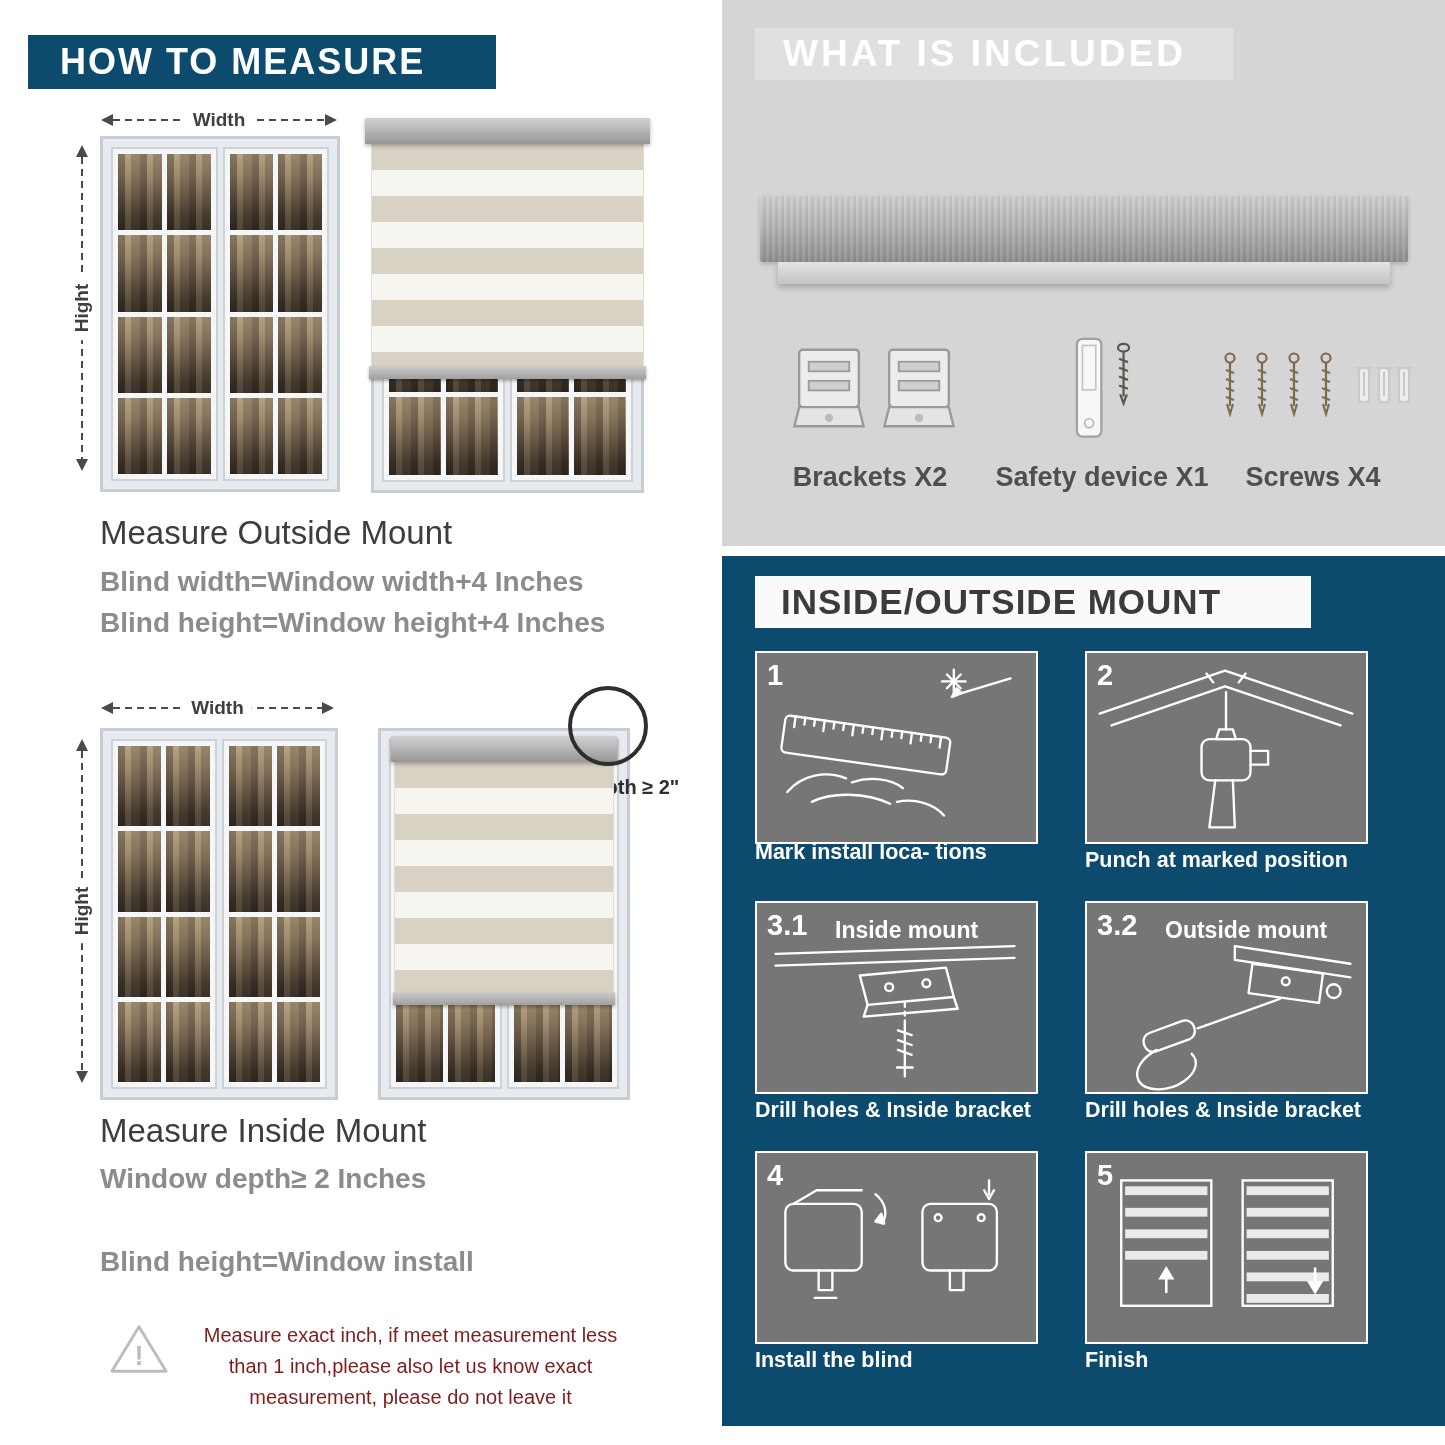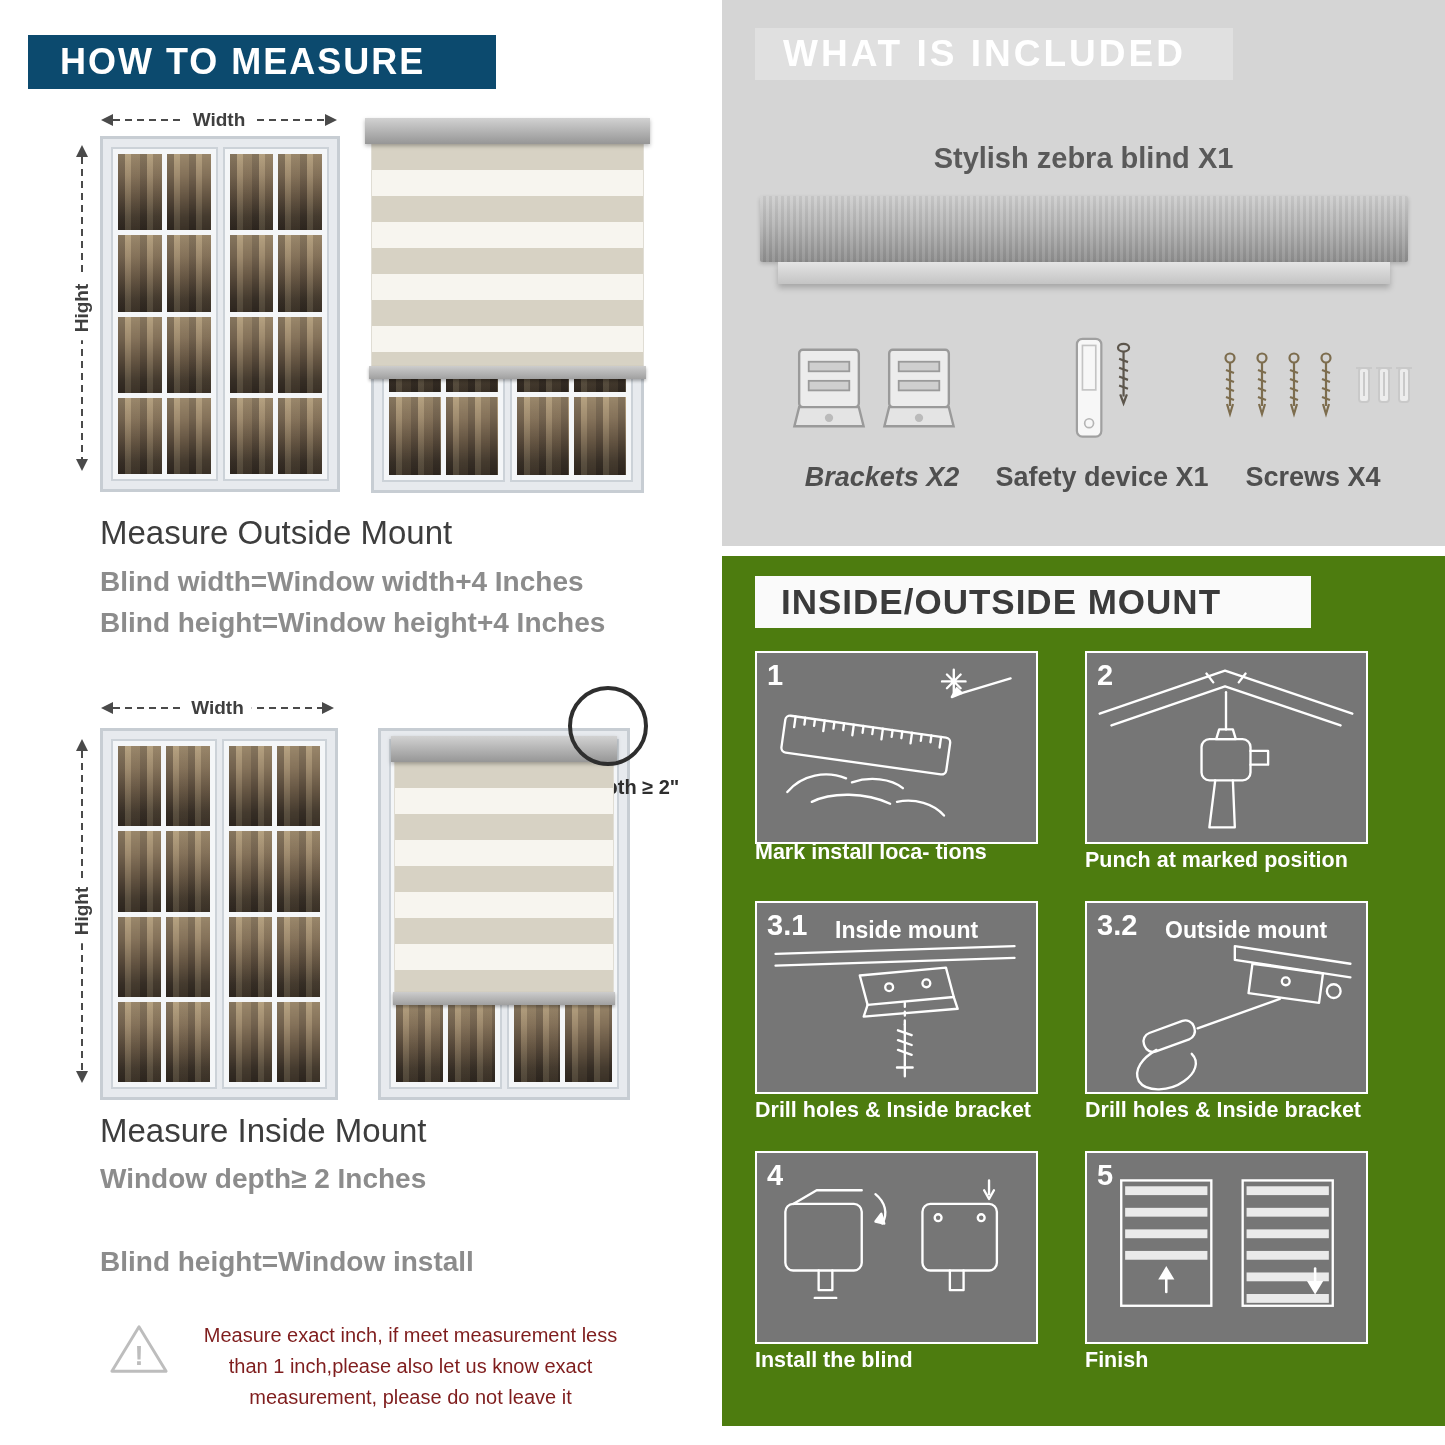--- a/index.html
+++ b/index.html
@@ -52,21 +52,21 @@
   #blind-name{position:absolute;left:0;top:142px;width:723px;text-align:center;font-size:29px;font-weight:bold;color:#5a5a5a;}
   #cassette-big{position:absolute;left:38px;top:196px;width:648px;height:66px;border-radius:2px;
     background:
       repeating-linear-gradient(90deg, rgba(255,255,255,.07) 0 3px, rgba(0,0,0,.05) 3px 6px),
       linear-gradient(180deg,#cfcfcf 0%,#b5b5b5 45%,#9e9e9e 78%,#8f8f8f 100%);
     box-shadow:0 2px 4px rgba(0,0,0,.18);}
   #cassette-bar2{position:absolute;left:56px;top:262px;width:612px;height:22px;
     background:linear-gradient(180deg,#e4e4e4,#c4c4c4);box-shadow:0 4px 6px rgba(0,0,0,.22);}
   .inc-label{position:absolute;top:462px;font-size:27px;font-weight:bold;color:#4f4f4f;text-align:center;}
 
-  #mount{position:absolute;left:0;top:556px;width:723px;height:870px;background:#4d7c0f;}
+  #mount{position:absolute;left:0;top:556px;width:723px;height:870px;background:#0c4a6e;}
   #mo-banner{position:absolute;left:33px;top:20px;width:556px;height:52px;background:#fafafa;color:#3b3b3b;
     font-size:35px;font-weight:bold;letter-spacing:1px;display:flex;align-items:center;padding-left:26px;box-sizing:border-box;}
   .panel{position:absolute;width:283px;height:193px;border:2px solid #fff;background:#767676;box-sizing:border-box;}
   .p-num{position:absolute;left:10px;top:6px;color:#fff;font-weight:bold;font-size:29px;z-index:2;}
   .p-title{position:absolute;left:78px;top:14px;color:#fff;font-weight:bold;font-size:23px;z-index:2;}
   .p-art{position:absolute;left:0;top:0;width:100%;height:100%;}
   .caption{position:absolute;color:#fff;font-weight:bold;font-size:21.5px;width:320px;}
 
   svg{display:block;}
 </style>
@@ -241,21 +241,20 @@
     </svg>
     <div id="warn-note">Measure exact inch, if meet measurement less than 1 inch,please also let us know exact measurement, please do not leave it</div>
   </div>
 
   <div class="abs" id="right-col">
 
     <div id="included">
       <div id="wi-banner">
         <span>WHAT IS INCLUDED</span>
       </div>
-      <div id="blind-name">Stylish zebra blind X1</div>
       <div id="cassette-big"></div>
       <div id="cassette-bar2"></div>
 
       <div class="abs" style="left:70px;top:340px;display:flex;gap:16px;">
         <svg width="74" height="96" viewBox="0 0 62 80">
           <rect x="6" y="8" width="50" height="48" rx="3" fill="#ececec" stroke="#9a9a9a" stroke-width="2"></rect>
           <rect x="14" y="18" width="34" height="8" fill="#cfcfcf" stroke="#9a9a9a" stroke-width="1.5"></rect>
           <rect x="14" y="34" width="34" height="8" fill="#cfcfcf" stroke="#9a9a9a" stroke-width="1.5"></rect>
           <path d="M6 56 L2 72 H60 L56 56 Z" fill="#e4e4e4" stroke="#9a9a9a" stroke-width="2"></path>
           <circle cx="31" cy="65" r="3.5" fill="#bbbbbb"></circle>
@@ -320,21 +319,21 @@
               <line x1="170" y1="26" x2="170" y2="50"></line>
             </g>
           <g>
               <line x1="182" y1="22" x2="198" y2="22"></line>
               <rect x="185" y="22" width="10" height="34" rx="3"></rect>
               <line x1="190" y1="26" x2="190" y2="50"></line>
             </g>
         </g>
       </svg>
 
-      <div class="inc-label" style="left:50px;width:220px;font-style:italic;">Brackets X2</div>
+      <div class="inc-label" style="left:38px;width:220px;">Brackets X2</div>
       <div class="inc-label" style="left:262px;width:236px;">Safety device X1</div>
       <div class="inc-label" style="left:506px;width:170px;">Screws X4</div>
     </div>
 
     <div id="mount">
       <div id="mo-banner">
         <span>INSIDE/OUTSIDE MOUNT</span>
       </div>
 
       <div class="panel" style="left:33px;top:95px;">

